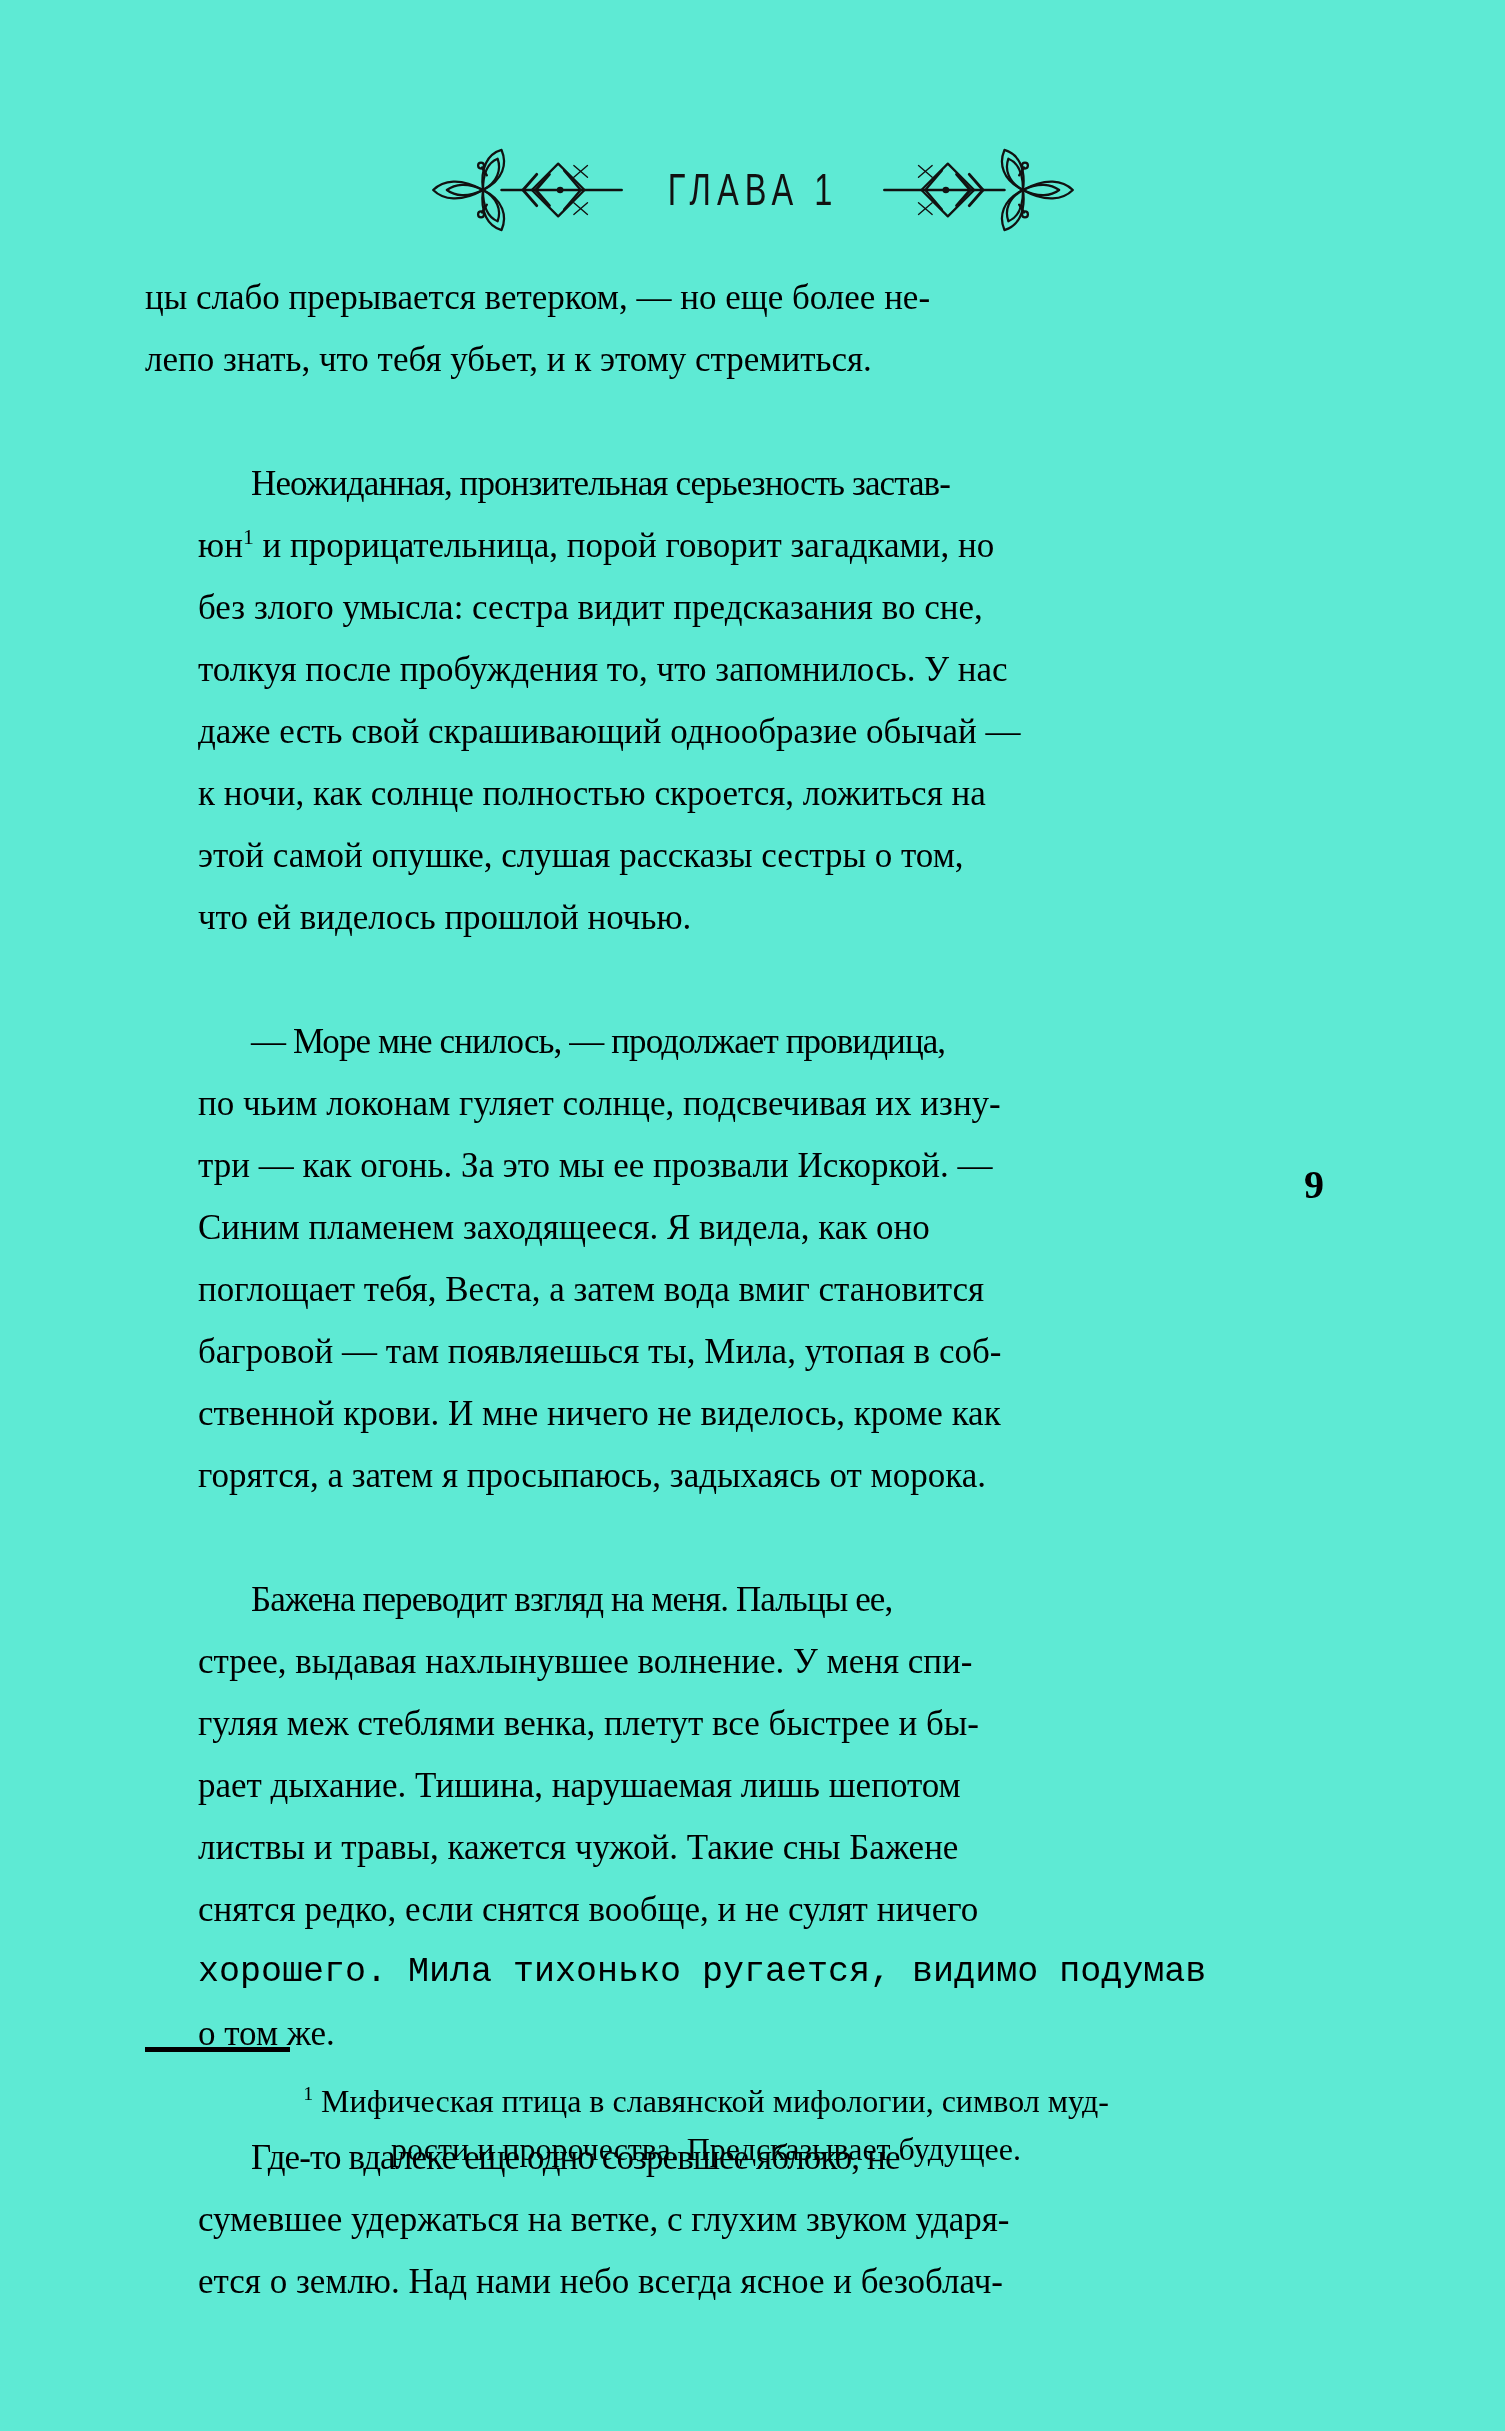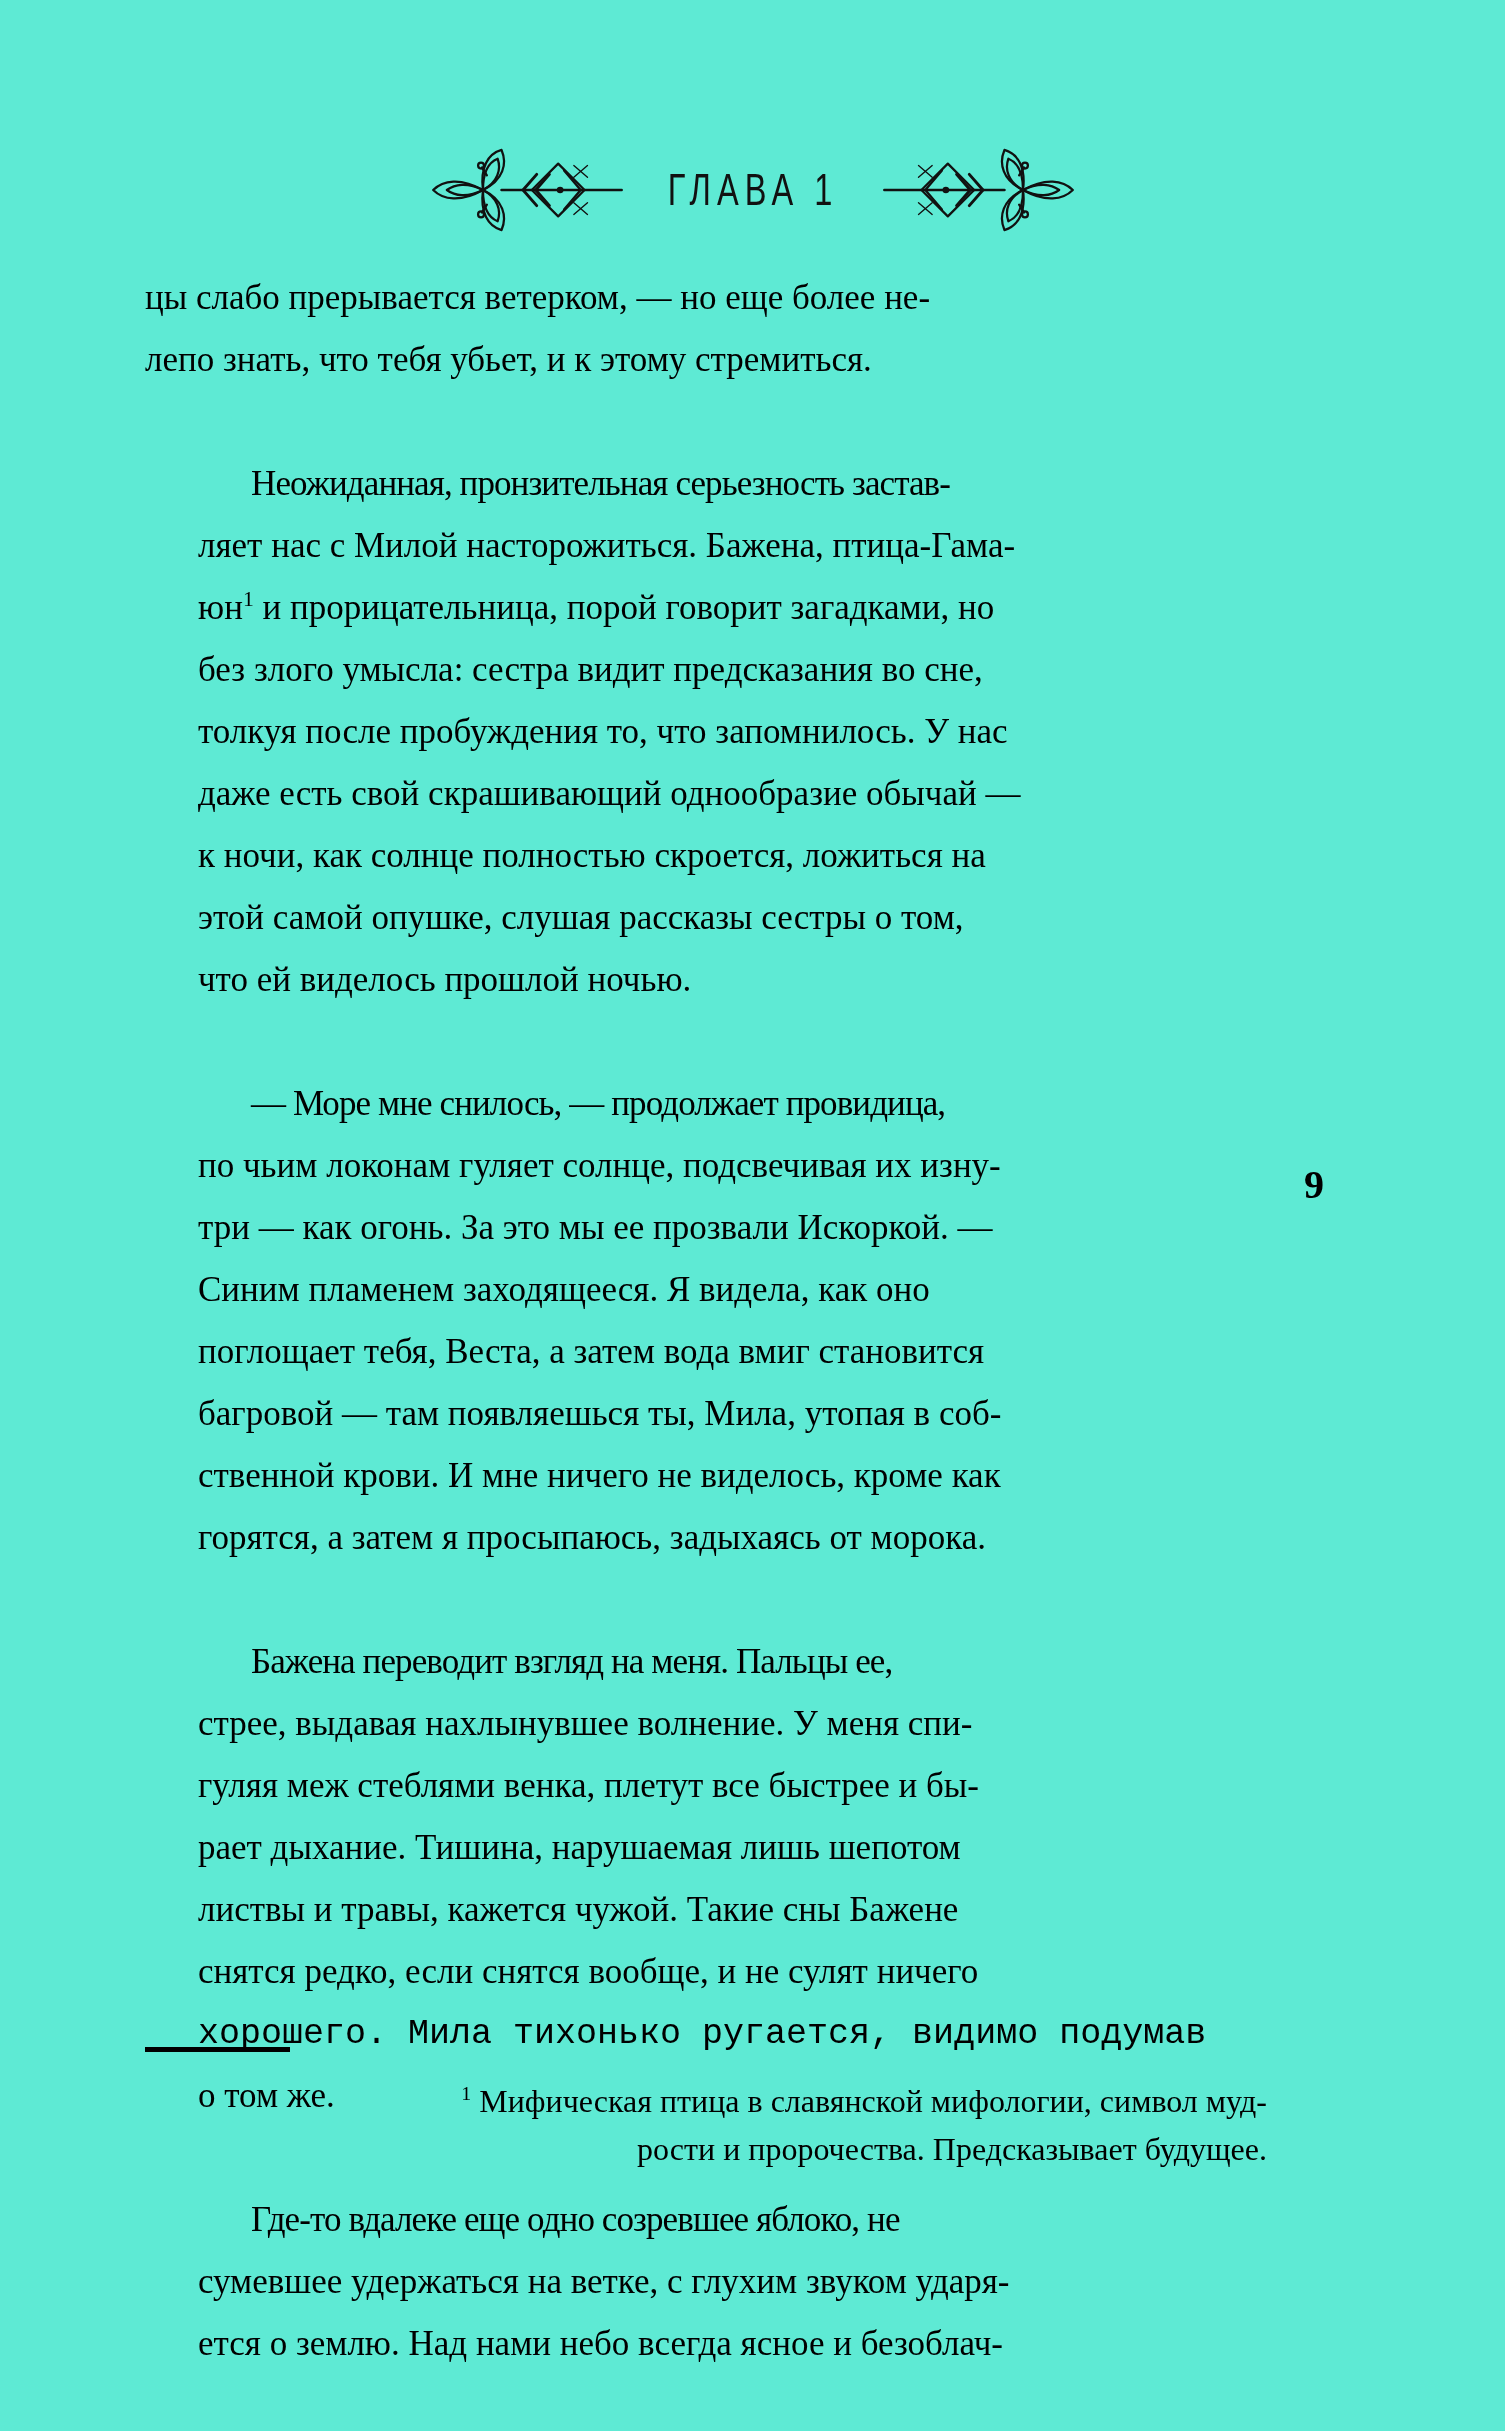--- a/index.html
+++ b/index.html
@@ -115,21 +115,21 @@
   .footnote-rule {
     width: 145px;
     height: 4.9px;
     background: #000000;
     margin: 0 0 25.5px 0;
   }
   .footnote-text {
     margin: 0;
     font-size: 32px;
     line-height: 48px;
-    text-align: right;
+    text-align: center;
   }
   .footnote-text .line { display: block; white-space: pre; }
   .footnote-text .fn-ref {
     font-size: 0.62em;
     vertical-align: super;
     line-height: 0;
   }
 </style>
 </head>
 <body>
@@ -200,21 +200,20 @@
 
   <div class="textblock">
 
     <p class="para">
       <span class="line" style="white-space: pre; word-spacing: 0px; letter-spacing: 0px;">цы слабо прерывается ветерком, — но еще более не-</span>
       <span class="line" style="white-space: pre; word-spacing: 0px; letter-spacing: 0px;">лепо знать, что тебя убьет, и к этому стремиться.</span>
     </p>
 
     <p class="para indent">
       <span class="line" style="white-space: pre; word-spacing: 0px; letter-spacing: -0.9px; padding-left: 53px;">Неожиданная, пронзительная серьезность застав-</span>
-      <span class="line" style="white-space: pre; word-spacing: 0px; letter-spacing: 0px;">ляет нас с Милой насторожиться. Бажена, птица-Гама-</span>
       <span class="line" style="white-space: pre; word-spacing: 0px; letter-spacing: 0px;">юн<span class="fn-ref">1</span> и прорицательница, порой говорит загадками, но</span>
       <span class="line" style="white-space: pre; word-spacing: 0px; letter-spacing: 0px;">без злого умысла: сестра видит предсказания во сне,</span>
       <span class="line" style="white-space: pre; word-spacing: 0px; letter-spacing: 0px;">толкуя после пробуждения то, что запомнилось. У нас</span>
       <span class="line" style="white-space: pre; word-spacing: 0px; letter-spacing: 0px;">даже есть свой скрашивающий однообразие обычай —</span>
       <span class="line" style="white-space: pre; word-spacing: 0px; letter-spacing: 0px;">к ночи, как солнце полностью скроется, ложиться на</span>
       <span class="line" style="white-space: pre; word-spacing: 0px; letter-spacing: 0px;">этой самой опушке, слушая рассказы сестры о том,</span>
       <span class="line" style="white-space: pre; word-spacing: 0px; letter-spacing: 0px;">что ей виделось прошлой ночью.</span>
     </p>
 
     <p class="para indent">

